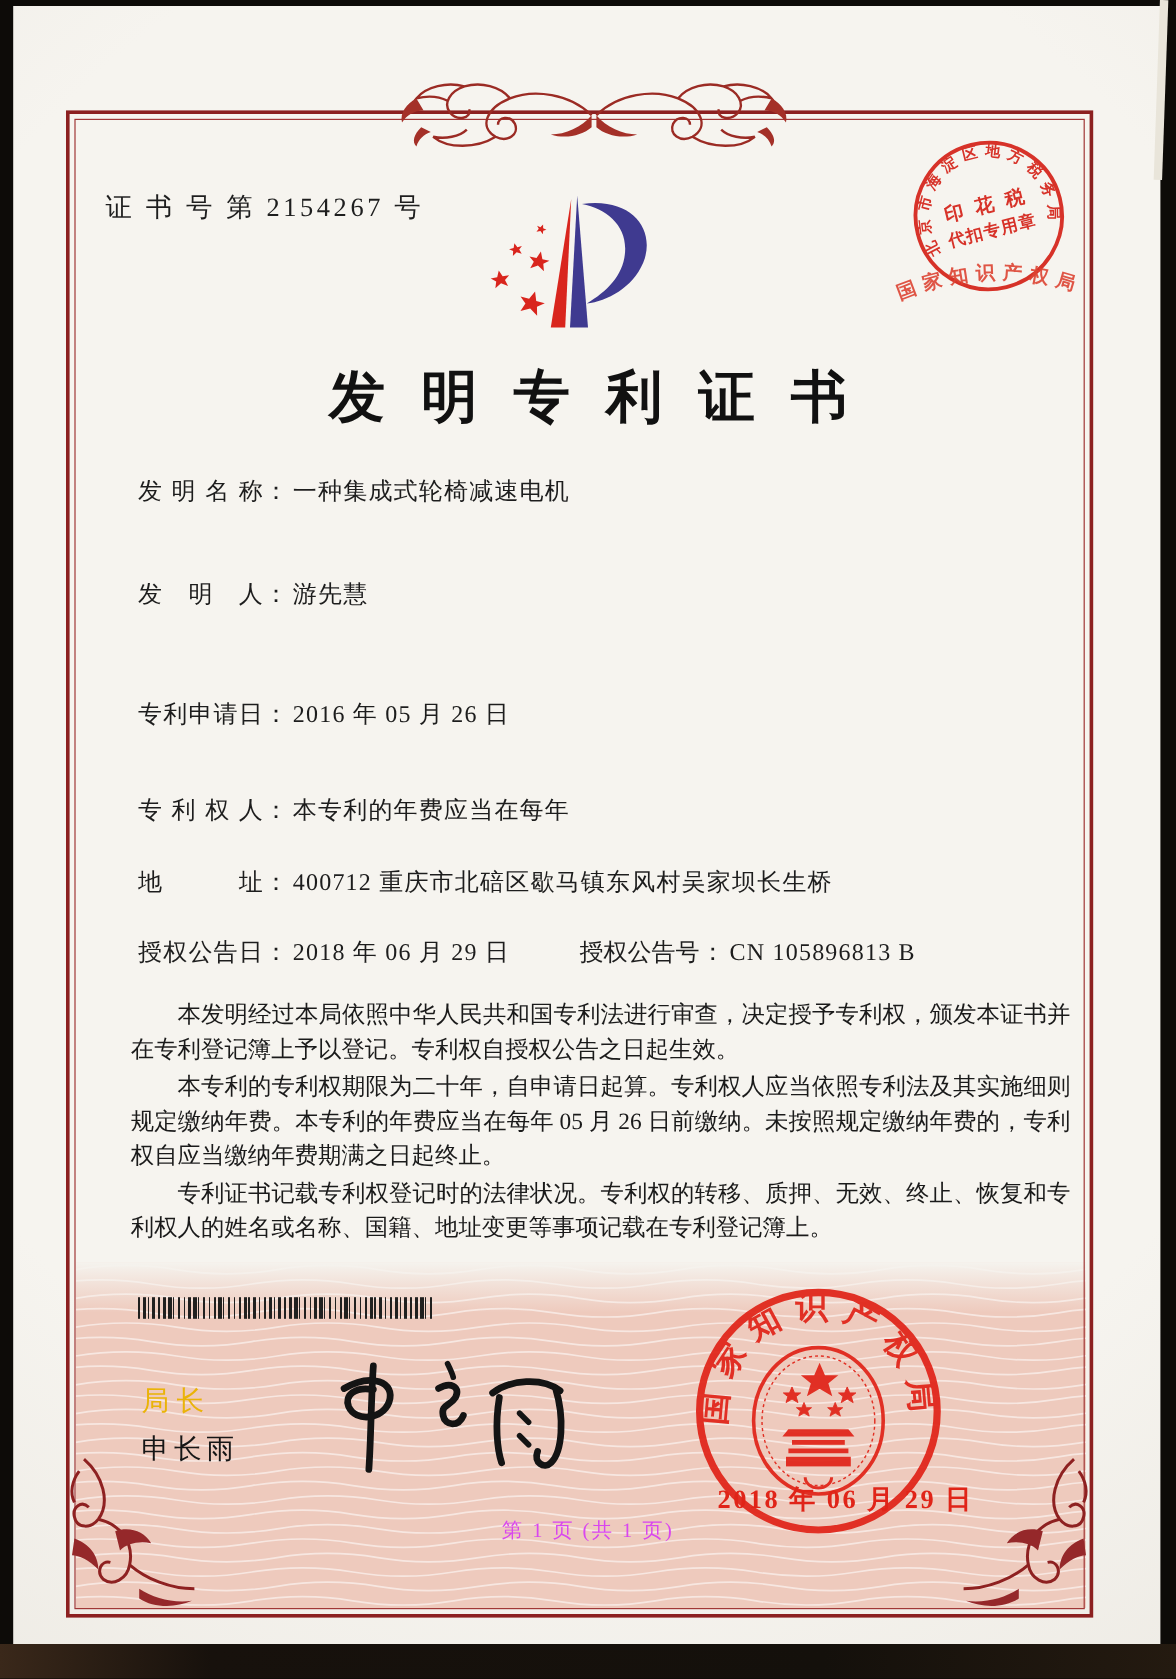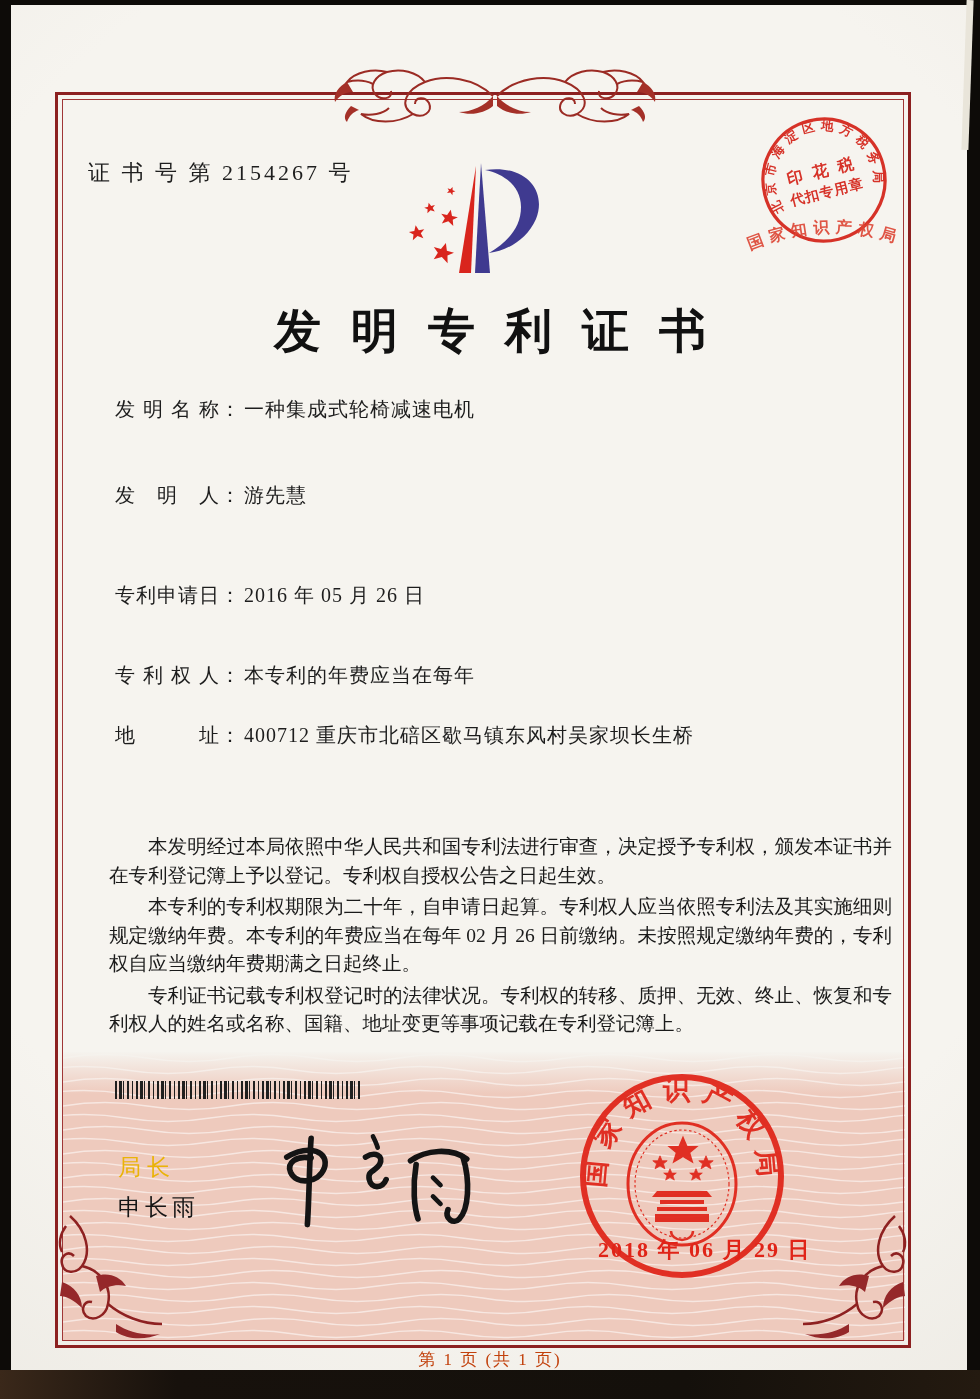--- a/index.html
+++ b/index.html
@@ -45,22 +45,22 @@
       #20201f 17px 18px, transparent 18px 21px);}
   
   #director-title{position:absolute;left:118px;top:1152px;font-size:23px;letter-spacing:6px;color:#eab308;}
   #director-name{position:absolute;left:118px;top:1192px;font-size:23px;letter-spacing:4px;color:#161616;}
   #signature{position:absolute;left:268px;top:1128px;}
   
   #grant-seal{position:absolute;left:577px;top:1071px;}
   #seal-date{position:absolute;left:598px;top:1235px;font-size:22px;color:#e02418;
              letter-spacing:2px;font-weight:bold;white-space:nowrap;}
   
-  #footer{position:absolute;left:0;top:1348px;width:980px;text-align:center;font-size:17px;
-          letter-spacing:2px;color:#c2410c;}
+  #footer{position:absolute;left:0;top:1264px;width:980px;text-align:center;font-size:17px;
+          letter-spacing:2px;color:#d946ef;}
   
   #orn-top{position:absolute;left:325px;top:66px;}
   #orn-bl{position:absolute;left:56px;top:1212px;}
   #orn-br{position:absolute;left:799px;top:1212px;transform:scaleX(-1);}
 </style>
 </head>
 <body>
 
 <div id="page">
   <div id="paper"></div>
@@ -186,24 +186,30 @@
   </div>
   <div class="row" style="top:582px">
     <span class="flabel">专利申请日</span><span class="colon">：</span><span class="fvalue">2016 年 05 月 26 日</span>
   </div>
   <div class="row" style="top:662px">
     <span class="flabel">专利权人</span><span class="colon">：</span><span class="fvalue">本专利的年费应当在每年</span>
   </div>
   <div class="row" style="top:722px">
     <span class="flabel">地址</span><span class="colon">：</span><span class="fvalue">400712 重庆市北碚区歇马镇东风村吴家坝长生桥</span>
   </div>
+  <div class="row" style="top:780px">
+    <span class="flabel">授权公告日</span><span class="colon">：</span><span class="fvalue">2018 年 06 月 29 日</span>
+    <span class="pair2">
+      <span class="flabel">授权公告号</span><span class="colon">：</span><span class="fvalue">CN 105896813 B</span>
+    </span>
+  </div>
 
   <div id="paras">
     <p>本发明经过本局依照中华人民共和国专利法进行审查，决定授予专利权，颁发本证书并在专利登记簿上予以登记。专利权自授权公告之日起生效。</p>
-    <p>本专利的专利权期限为二十年，自申请日起算。专利权人应当依照专利法及其实施细则规定缴纳年费。本专利的年费应当在每年 02 月 26 日前缴纳。未按照规定缴纳年费的，专利权自应当缴纳年费期满之日起终止。</p>
+    <p>本专利的专利权期限为二十年，自申请日起算。专利权人应当依照专利法及其实施细则规定缴纳年费。本专利的年费应当在每年 05 月 26 日前缴纳。未按照规定缴纳年费的，专利权自应当缴纳年费期满之日起终止。</p>
     <p>专利证书记载专利权登记时的法律状况。专利权的转移、质押、无效、终止、恢复和专利权人的姓名或名称、国籍、地址变更等事项记载在专利登记簿上。</p>
   </div>
 
   <div id="barcode"></div>
 
   <div id="director-title">局长</div>
   <div id="director-name">申长雨</div>
   <svg id="signature" width="225" height="105" viewBox="0 0 240 110">
     <g stroke="#141414" stroke-width="6" fill="none" stroke-linecap="round">
       <path d="M46,10 C44,36 44,74 42,102"></path>

